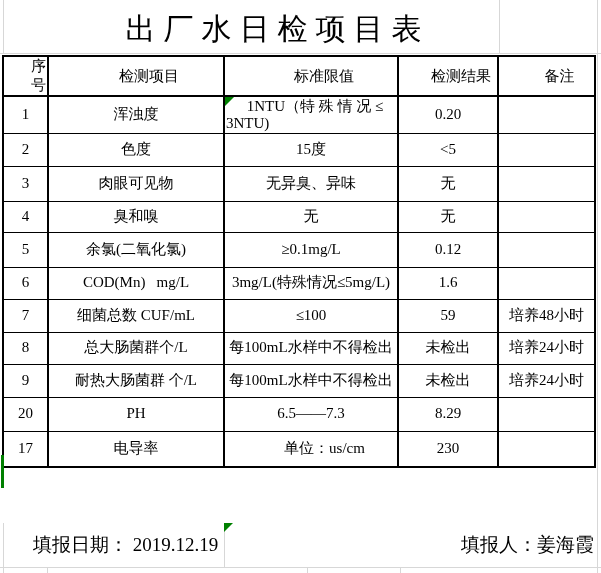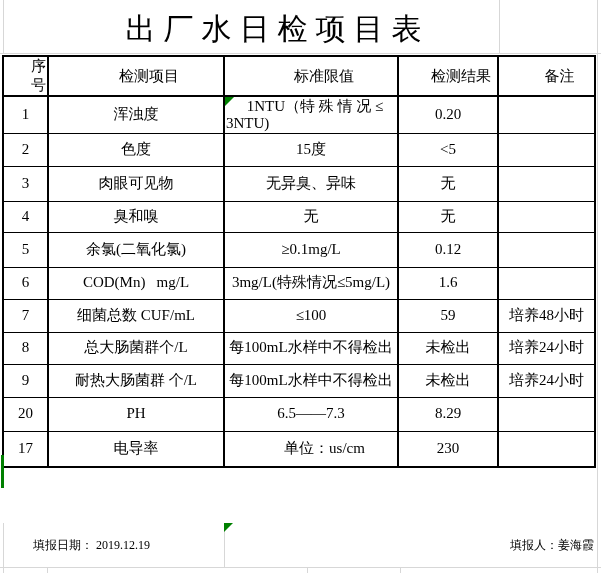--- a/index.html
+++ b/index.html
@@ -38,21 +38,21 @@
   td.left-align .cell-text{padding-left:27px;}
   .tri{
     position:absolute;top:0;left:0;width:0;height:0;
     border-top:9px solid #008000;border-right:9px solid transparent;
   }
   .row12-marker{position:absolute;left:1px;top:455px;width:3px;height:33px;background:#008000;}
 
   .footer{
     position:absolute;left:3px;top:523px;width:592px;height:44px;
     display:flex;align-items:center;justify-content:space-between;
-    font-size:12px;
+    font-size:19px;
   }
   .footer .left{margin-left:30px;}
   .footer .right{margin-right:1px;}
   .footer span{white-space:pre;}
   .footer-tri{
     position:absolute;left:224px;top:523px;width:0;height:0;
     border-top:9px solid #008000;border-right:9px solid transparent;
   }
 </style>
 </head>

